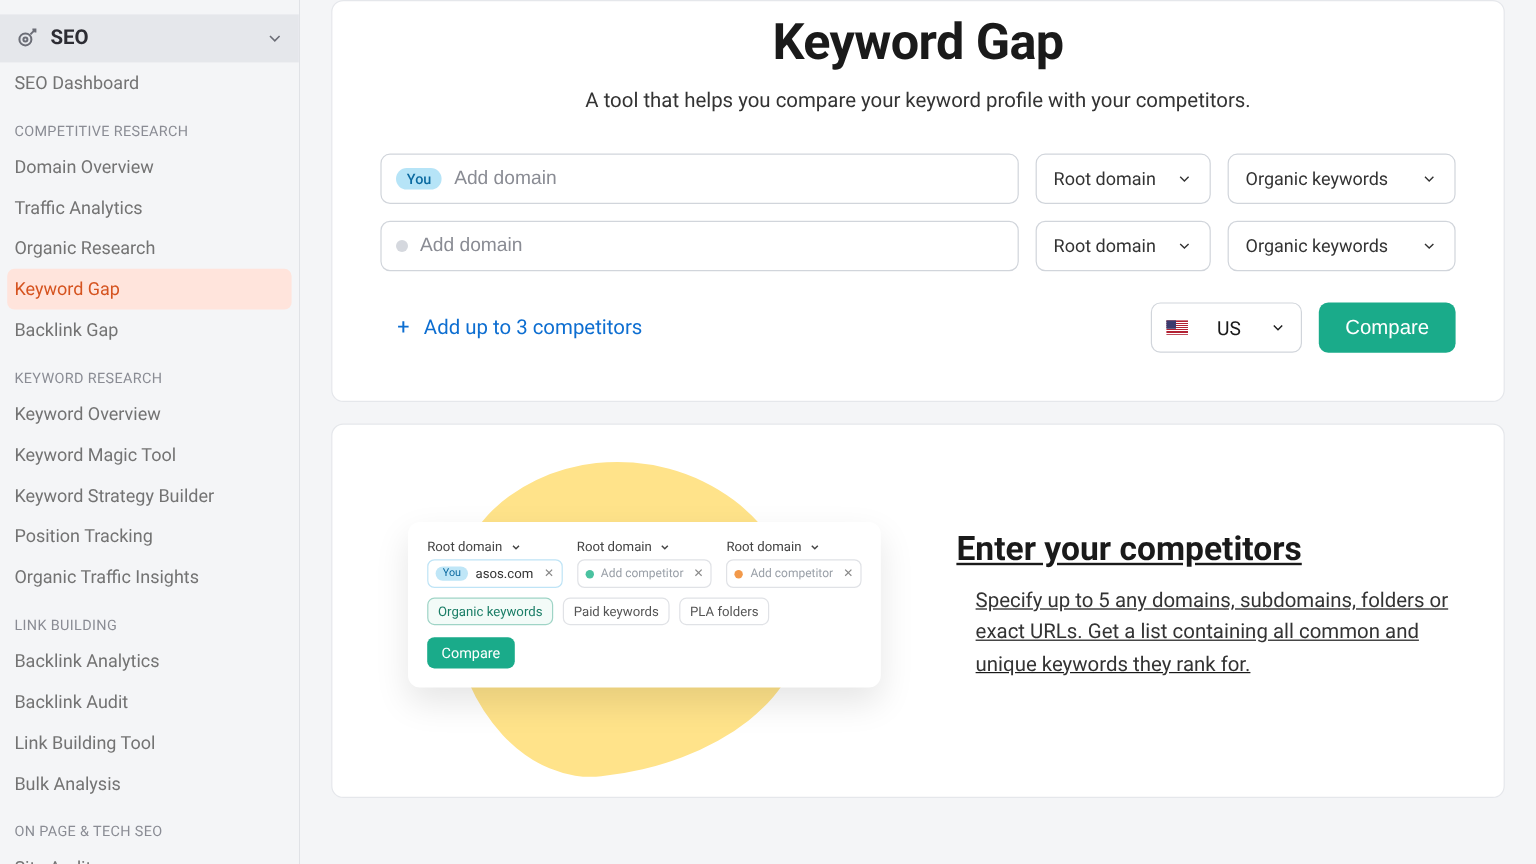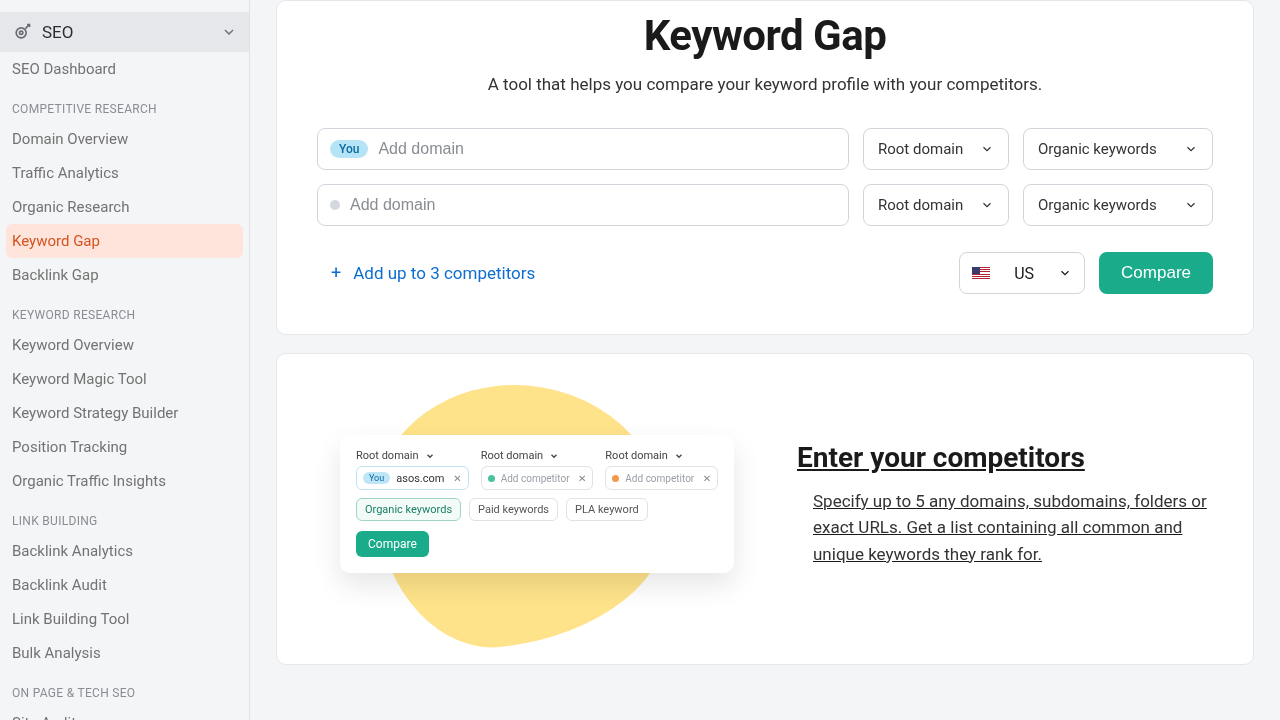--- a/index.html
+++ b/index.html
@@ -28,21 +28,21 @@
   }
   .sidebar-header .icon {
     width: 20px;
     height: 20px;
     margin-right: 10px;
     color: #6b6d76;
   }
   .sidebar-header .label {
     flex: 1;
     font-size: 17px;
-    font-weight: 400;
+    font-weight: 700;
     color: #2c2c33;
   }
   .sidebar-header .chev {
     color: #6b6d76;
   }
   .sidebar-item {
     padding: 8px 12px;
     font-size: 15px;
     color: #737373;
     cursor: pointer;
@@ -411,21 +411,21 @@
               <div class="mini-input">
                 <span class="mini-dot o"></span>
                 <span class="mini-placeholder">Add competitor</span>
                 <span class="mini-x">✕</span>
               </div>
             </div>
           </div>
           <div class="mini-tabs">
             <div class="mini-tab active">Organic keywords</div>
             <div class="mini-tab">Paid keywords</div>
-            <div class="mini-tab">PLA keyword</div>
+            <div class="mini-tab">PLA folders</div>
           </div>
           <div class="mini-compare">Compare</div>
         </div>
       </div>
       <div class="section2-text">
         <h2>Enter your competitors</h2>
         <p>Specify up to 5 any domains, subdomains, folders or exact URLs. Get a list containing all common and unique keywords they rank for.</p>
       </div>
     </div>
   </div>

